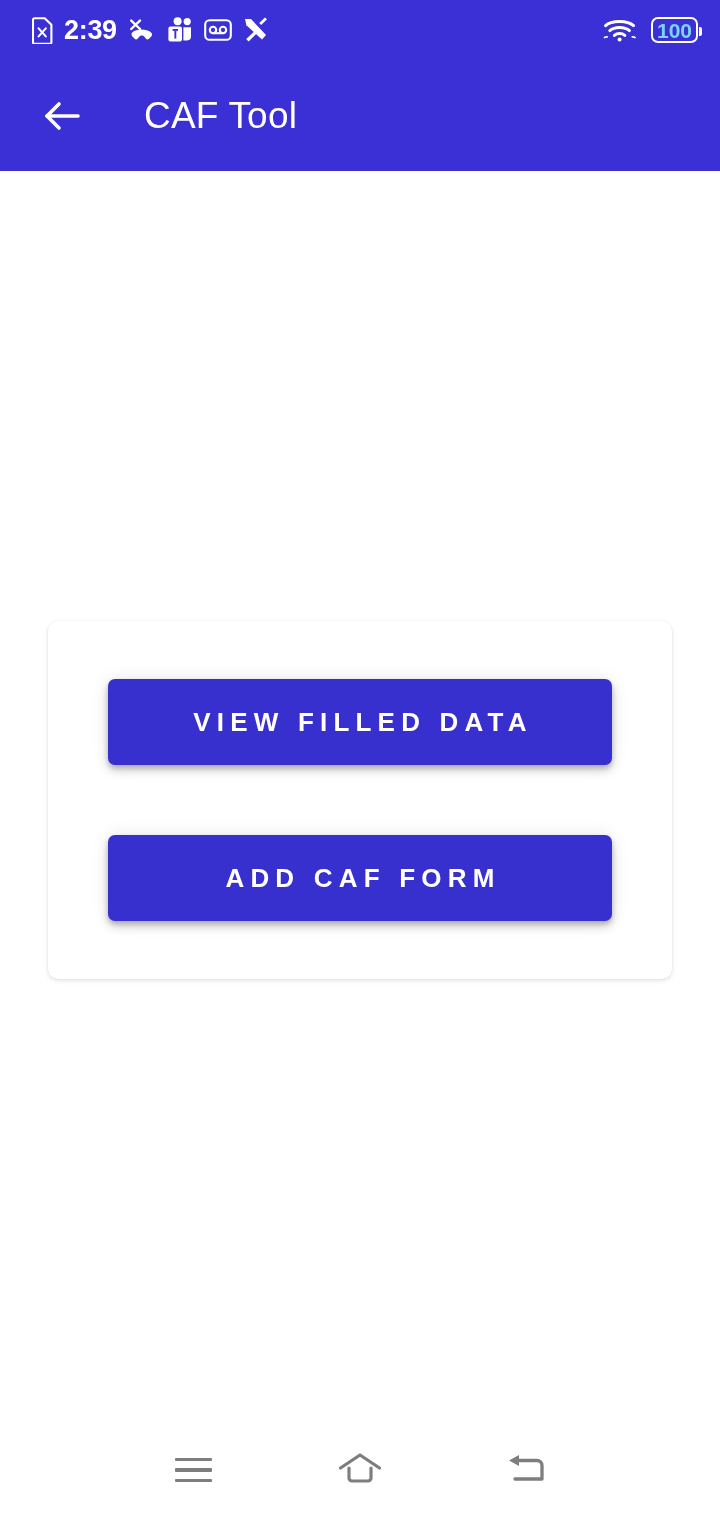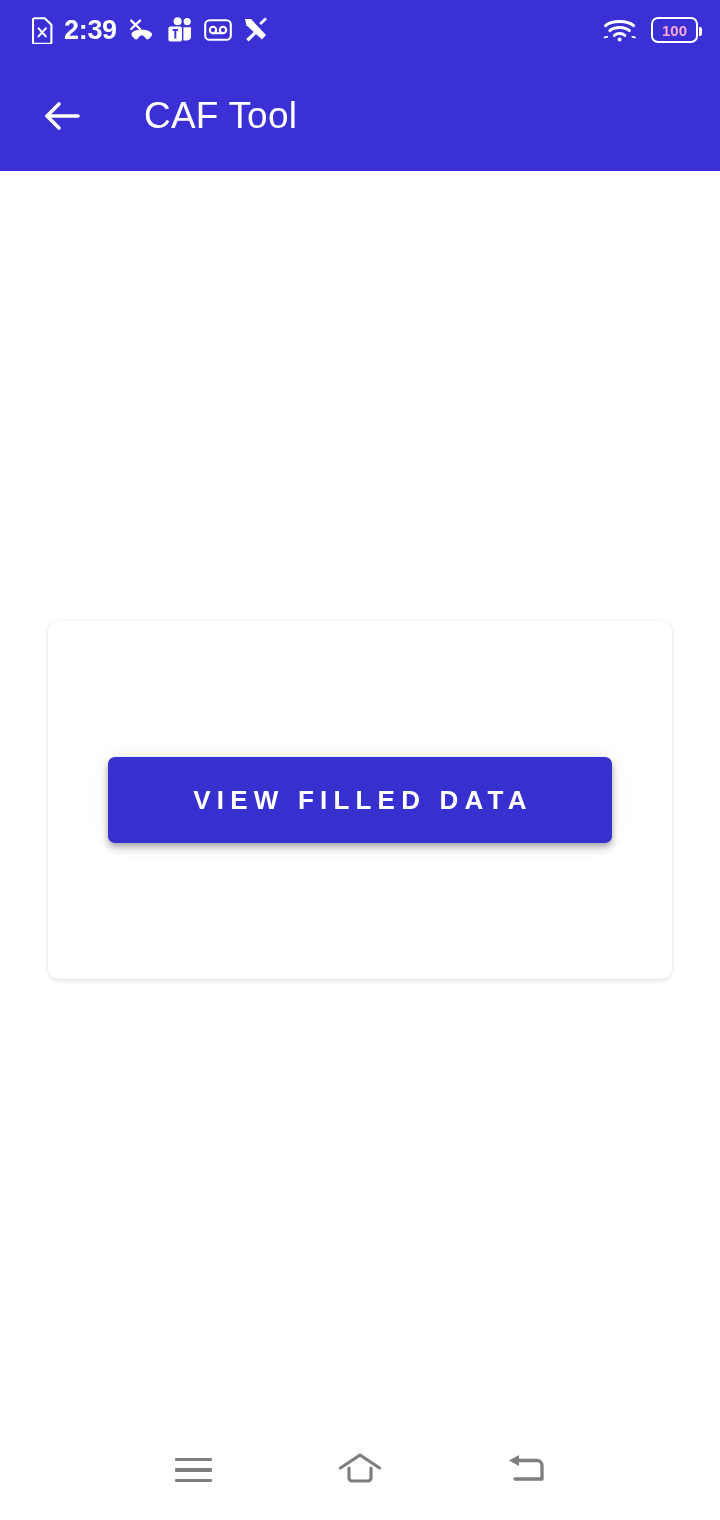--- a/index.html
+++ b/index.html
@@ -72,22 +72,22 @@
     content: "";
     position: absolute;
     right: -6px;
     top: 8px;
     width: 3.5px;
     height: 9px;
     background: #ffffff;
     border-radius: 0 2px 2px 0;
   }
   .battery-text {
-    color: #f9a8d4;
-    font-size: 15px;
+    color: #7dd3fc;
+    font-size: 21px;
     font-weight: bold;
     letter-spacing: 0px;
     line-height: 1;
   }
 
   
   .app-bar {
     position: relative;
     height: 111px;
     flex: 0 0 111px;
@@ -262,20 +262,21 @@
     </div>
     <div class="app-title">CAF Tool</div>
   </div>
 
   <div class="content">
 
     <div class="card">
 
       <button class="action-btn">VIEW FILLED DATA</button>
 
+      <button class="action-btn">ADD CAF FORM</button>
 
     </div>
   </div>
 
   <div class="nav-bar">
 
     <div class="nav-btn">
       <div class="recents-icon">
         <span></span>
           <span></span>

